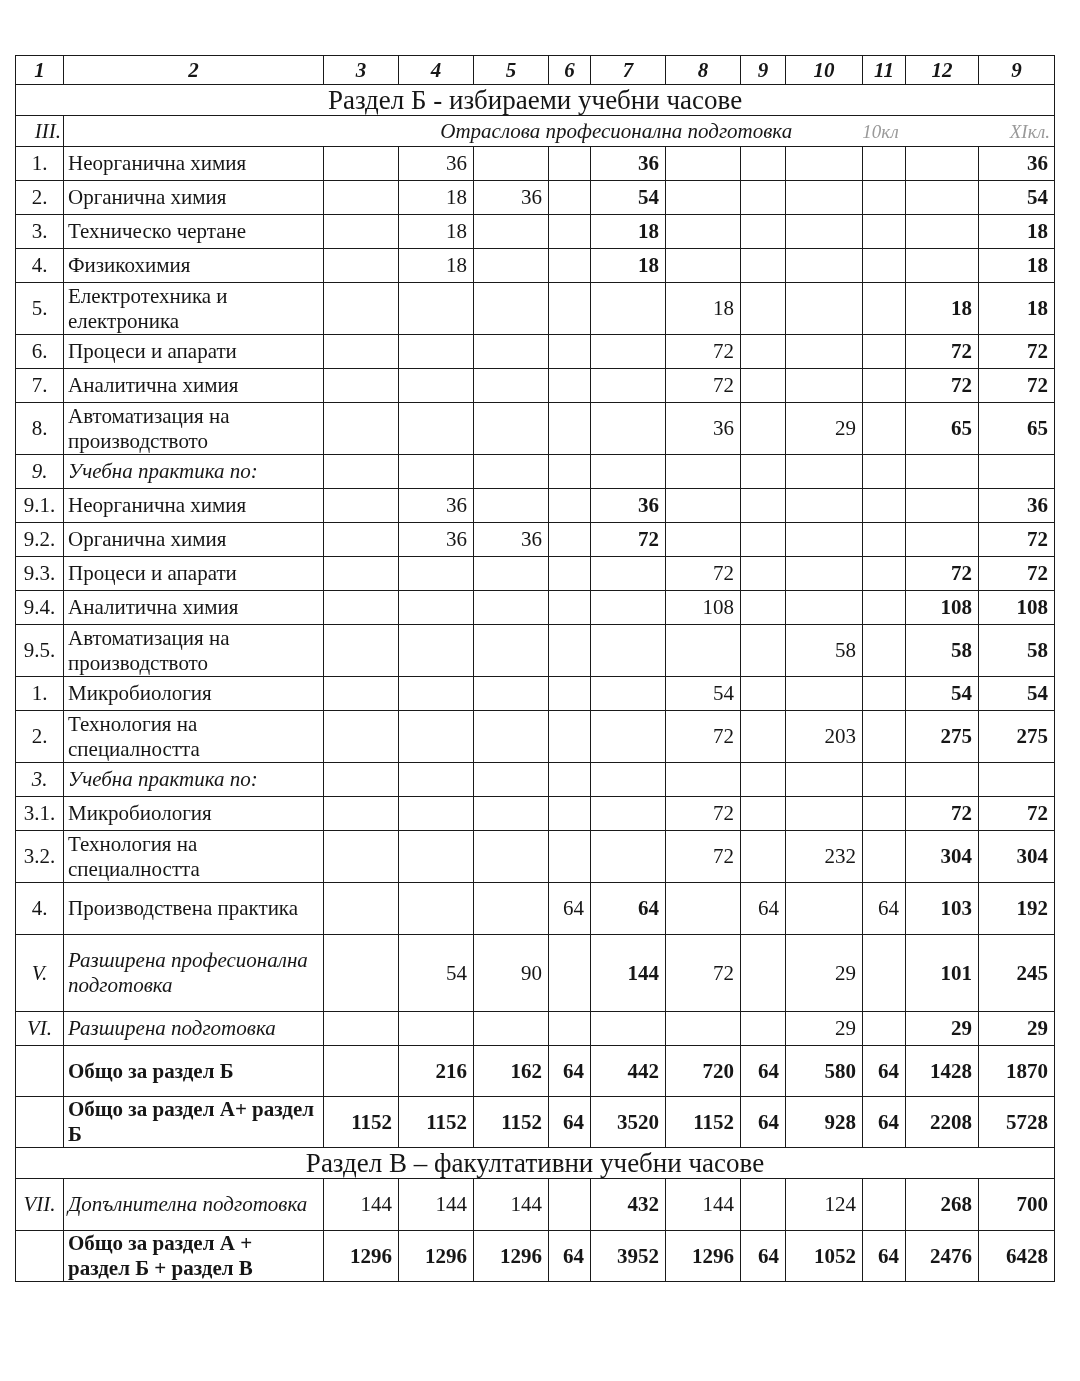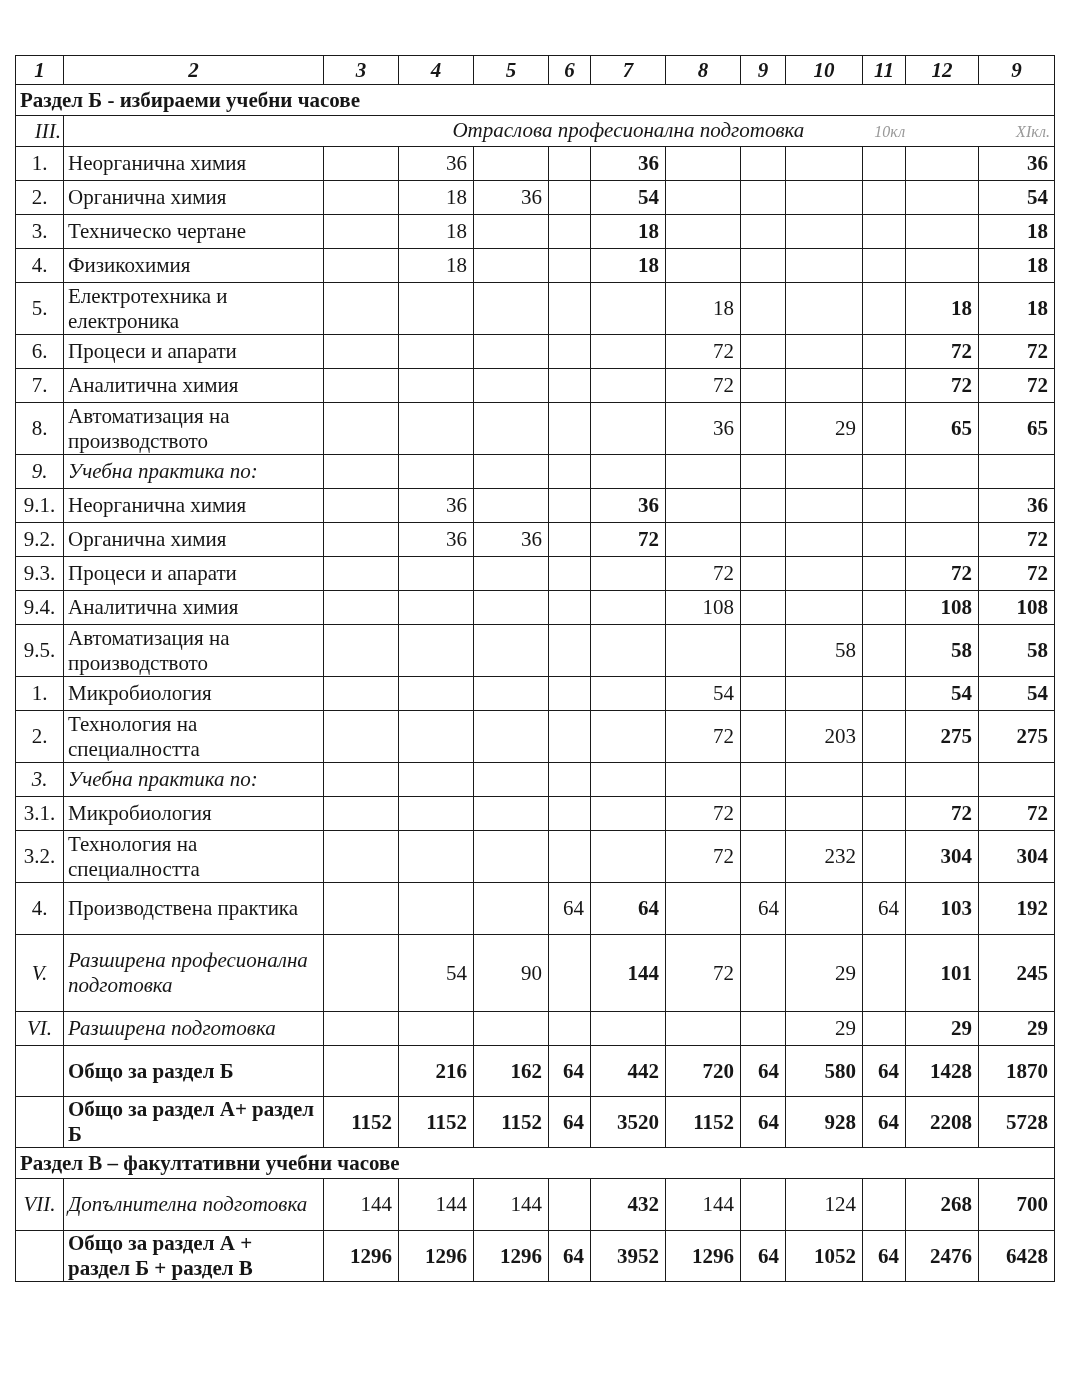--- a/index.html
+++ b/index.html
@@ -7,27 +7,27 @@
          font-family:"Liberation Serif","DejaVu Serif",serif; color:#161616; }
   table { position:absolute; left:15px; top:55px; border-collapse:collapse;
           table-layout:fixed; width:1039px; }
   td { border:1.6px solid #1a1a1a; padding:0 4px; font-size:21px; line-height:25px;
        vertical-align:middle; overflow:hidden; }
   td.num { text-align:right; padding-right:6px; }
   td.idx { text-align:center; padding:0 2px; }
   td.b { font-weight:bold; }
   td.i { font-style:italic; }
   tr.hdr td { font-weight:bold; font-style:italic; text-align:center; height:28px; font-size:21px; }
-  tr.section td { font-weight:bold; text-align:left; height:30px; font-size:21px; }
+  tr.section td { font-weight:normal; text-align:center; height:30px; font-size:27px; }
   tr.group td { height:30px;text-align:right; }
   tr.r1 td { height:33px; }
   tr.r2 td { height:51px; }
   tr.r3 td { height:76px; }
   tr.tot td { height:50px; }
-  .hand { color:#9a9a9a; font-style:italic; font-size:16px; margin-left:70px; }
+  .hand { color:#9a9a9a; font-style:italic; font-size:19px; margin-left:70px; }
   .hand2 { margin-left:111px; }
 </style>
 </head>
 <body>
 
 <table>
   <colgroup>
     <col style="width:48px">
       <col style="width:260px">
       <col style="width:75px">

